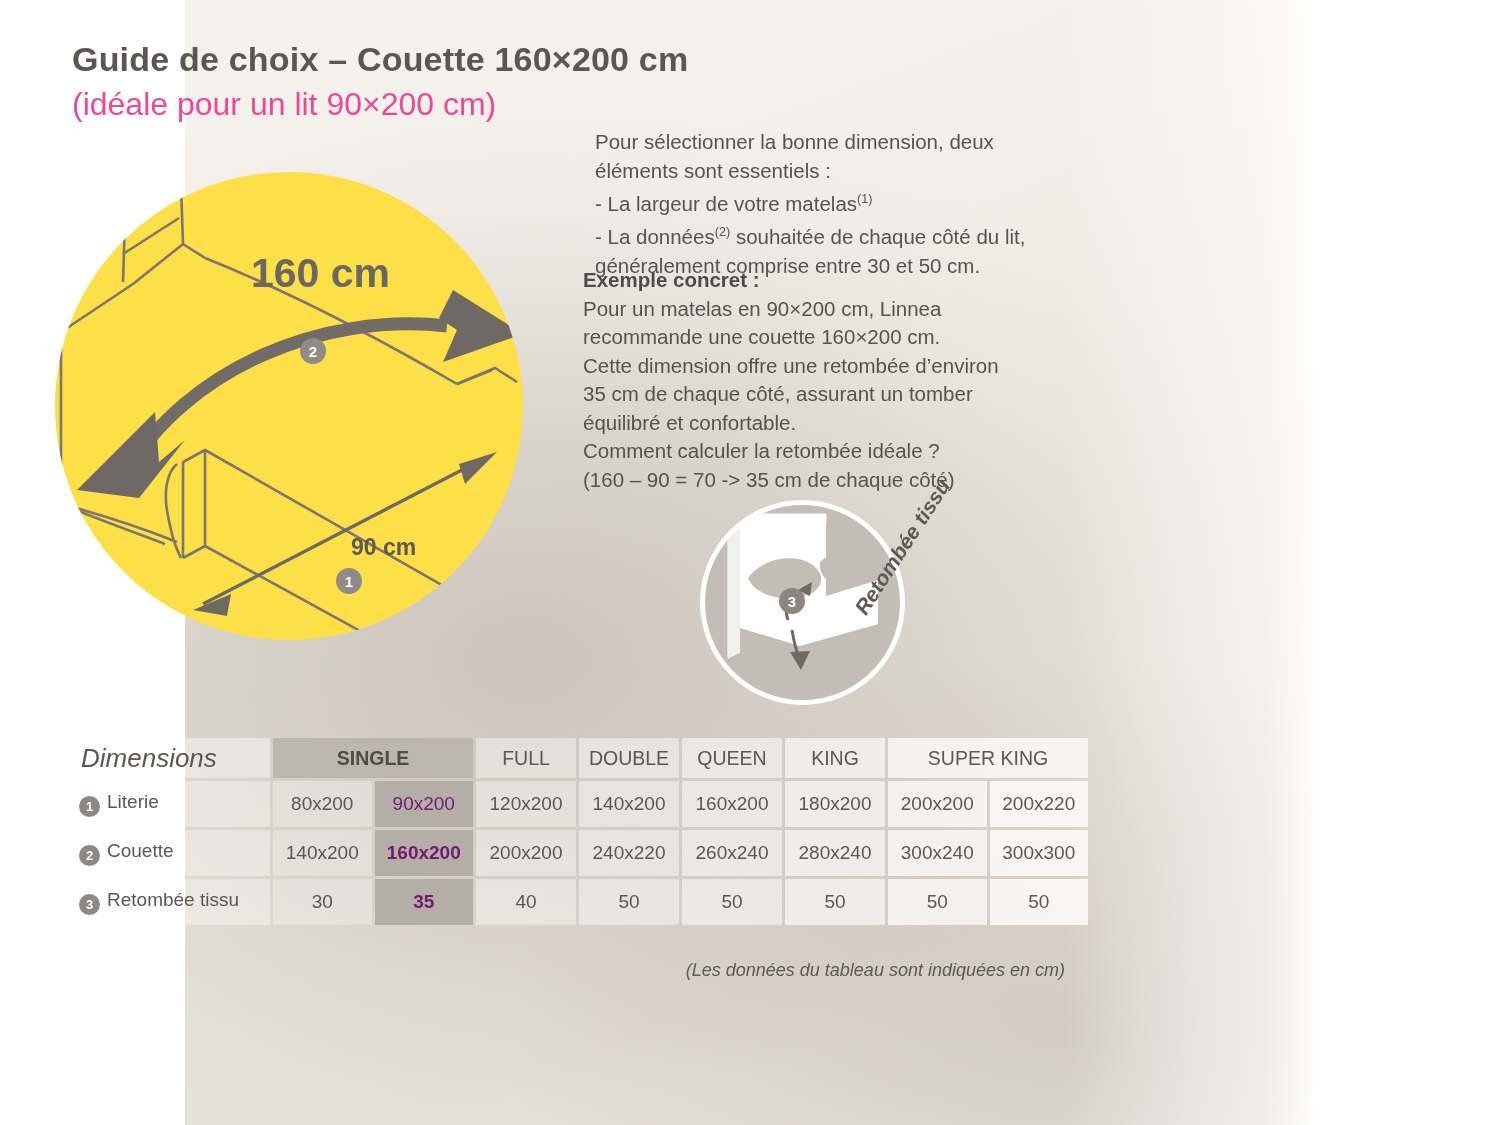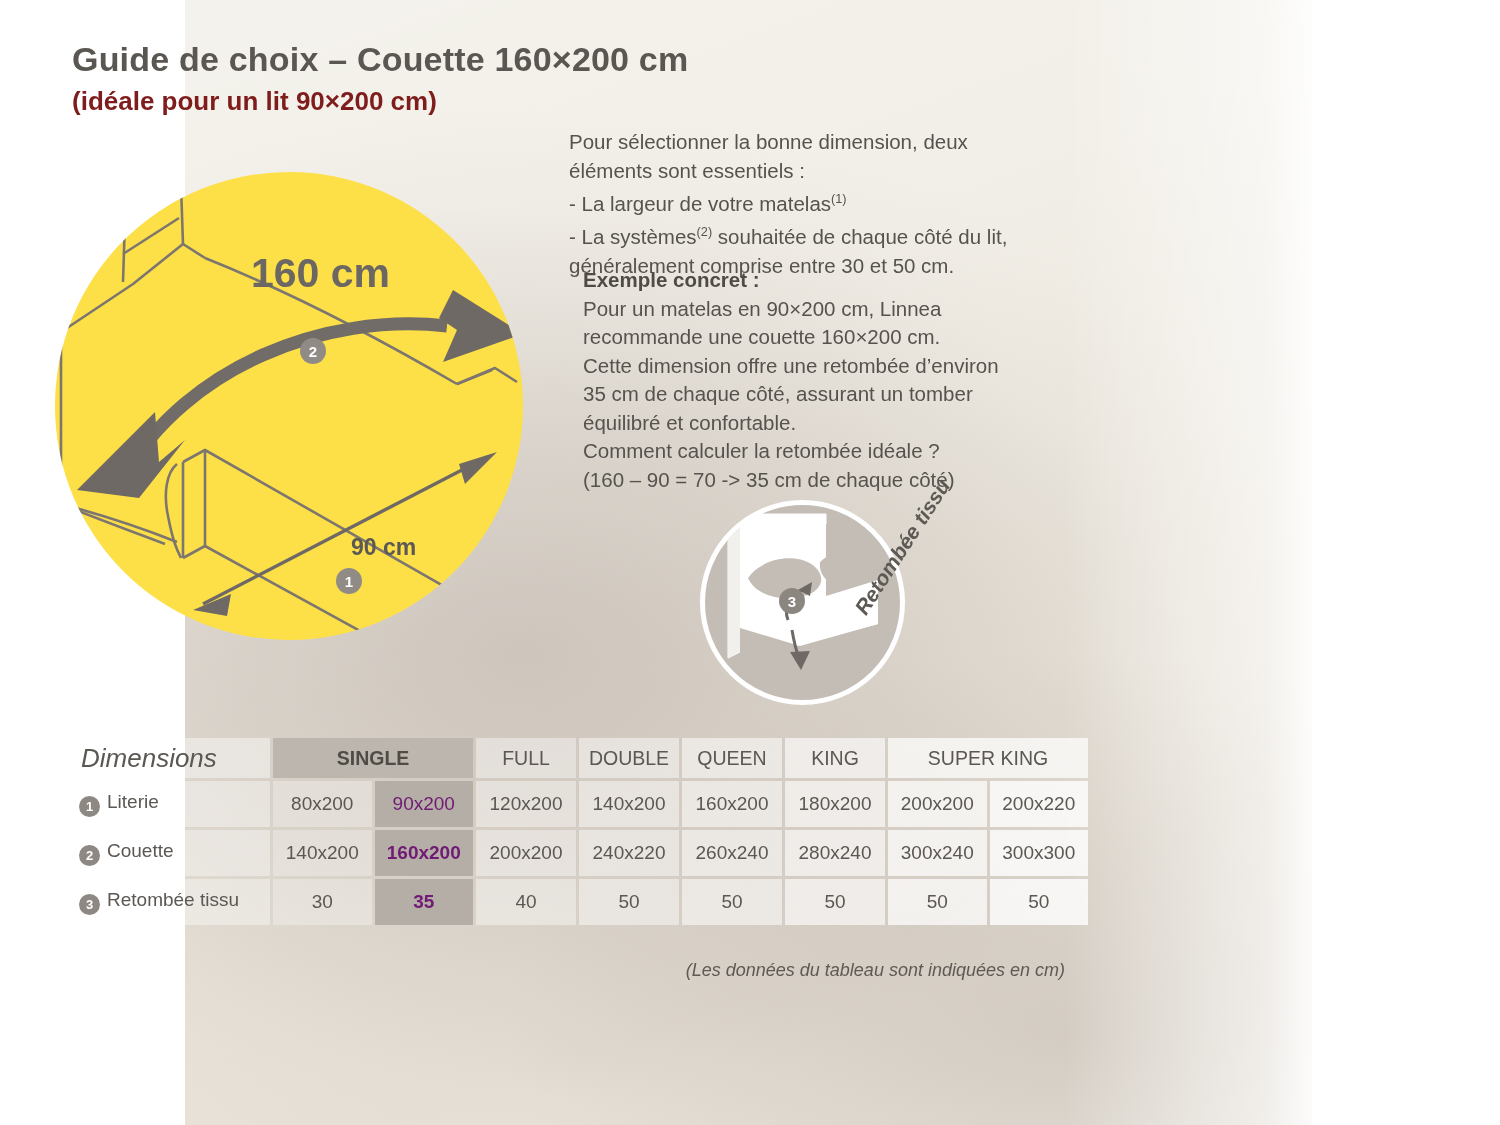--- a/index.html
+++ b/index.html
@@ -23,25 +23,25 @@
     content:""; position:absolute; inset:0; pointer-events:none;
     background: linear-gradient(to right, rgba(255,255,255,0) 78%, rgba(255,255,255,0.55) 96%, rgba(255,255,255,0.9) 100%);
   }
 
   
   #title-block { position:absolute; left:72px; top:40px; z-index:4; }
   .title-line1 {
     font-size: 34px; font-weight: bold; color:#5a5651; letter-spacing:0.2px; white-space:nowrap;
   }
   .title-line2 {
-    font-size: 26px; font-weight: bold; color:#7f1d1d; margin-top:7px; white-space:nowrap;
-  }
-
-  
-  #intro-text { position:absolute; left:569px; top:128px; width:495px; z-index:4;
+    font-size: 32px; font-weight: normal; color:#ec4899; margin-top:7px; white-space:nowrap;
+  }
+
+  
+  #intro-text { position:absolute; left:595px; top:128px; width:495px; z-index:4;
     font-size:20.5px; line-height:28.5px; color:#56524e; }
   #example-text { position:absolute; left:583px; top:266px; width:500px; z-index:4;
     font-size:20.5px; line-height:28.5px; color:#56524e; }
   #example-text .hdr { font-weight:bold; color:#4f4b47; display:block; }
   sup.fn { font-size:0.62em; vertical-align:super; }
 
   
   #main-circle {
     position:absolute; left:55px; top:172px; width:468px; height:468px; z-index:3;
     border-radius:50%; background:#fde047;
@@ -117,21 +117,21 @@
 
   <div id="title-block">
     <div class="title-line1">Guide de choix – Couette 160×200 cm</div>
     <div class="title-line2">(idéale pour un lit 90×200 cm)</div>
   </div>
 
   <div id="intro-text">
     <div>Pour sélectionner la bonne dimension, deux</div>
     <div>éléments sont essentiels :</div>
     <div><span>- La largeur de votre matelas</span><sup class="fn">(1)</sup></div>
-    <div><span>- La systèmes</span><sup class="fn">(2)</sup><span> souhaitée de chaque côté du lit,</span></div>
+    <div><span>- La données</span><sup class="fn">(2)</sup><span> souhaitée de chaque côté du lit,</span></div>
     <div>généralement comprise entre 30 et 50 cm.</div>
   </div>
 
   <div id="example-text">
     <span class="hdr">Exemple concret :</span>
     <div>Pour un matelas en 90×200 cm, Linnea</div>
     <div>recommande une couette 160×200 cm.</div>
     <div>Cette dimension offre une retombée d’environ</div>
     <div>35 cm de chaque côté, assurant un tomber</div>
     <div>équilibré et confortable.</div>

